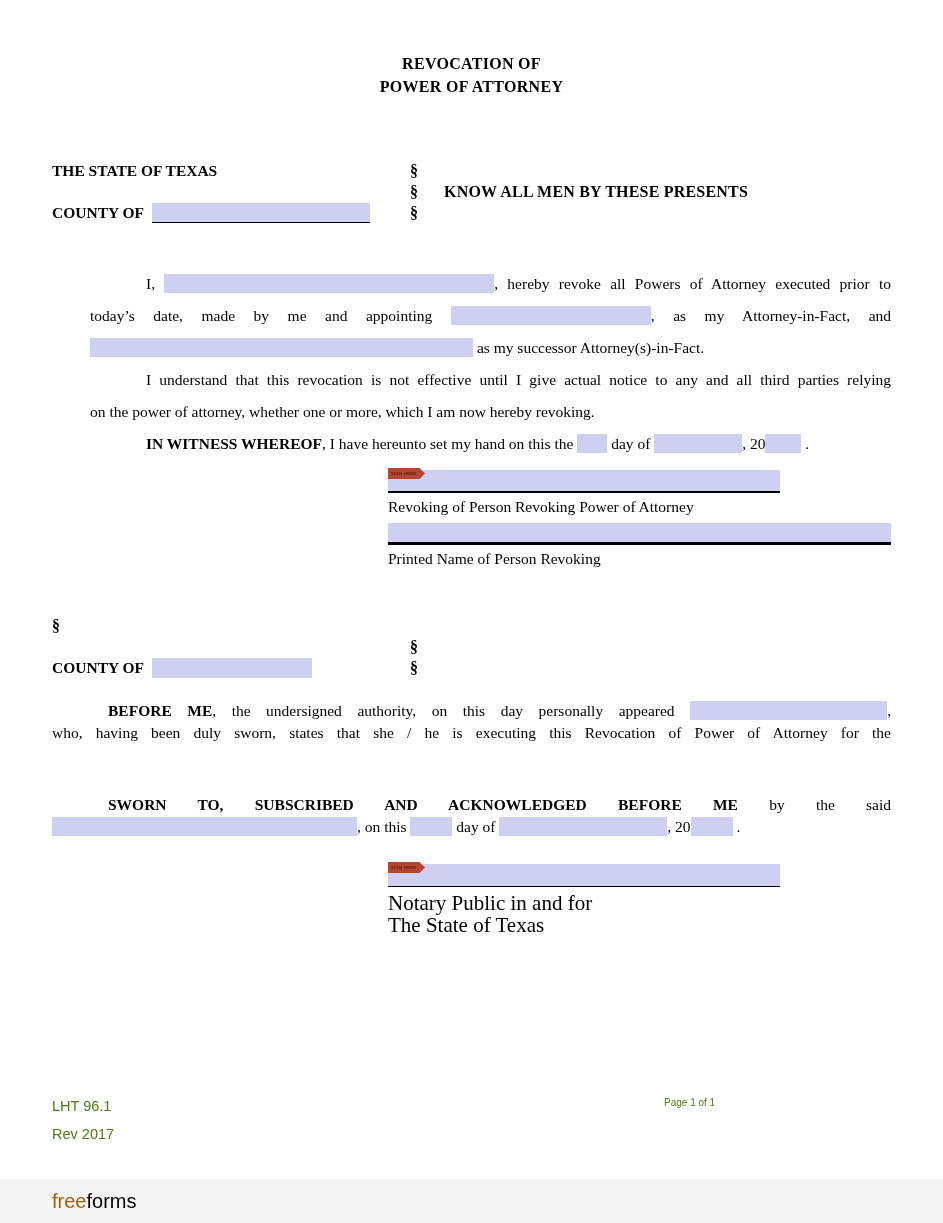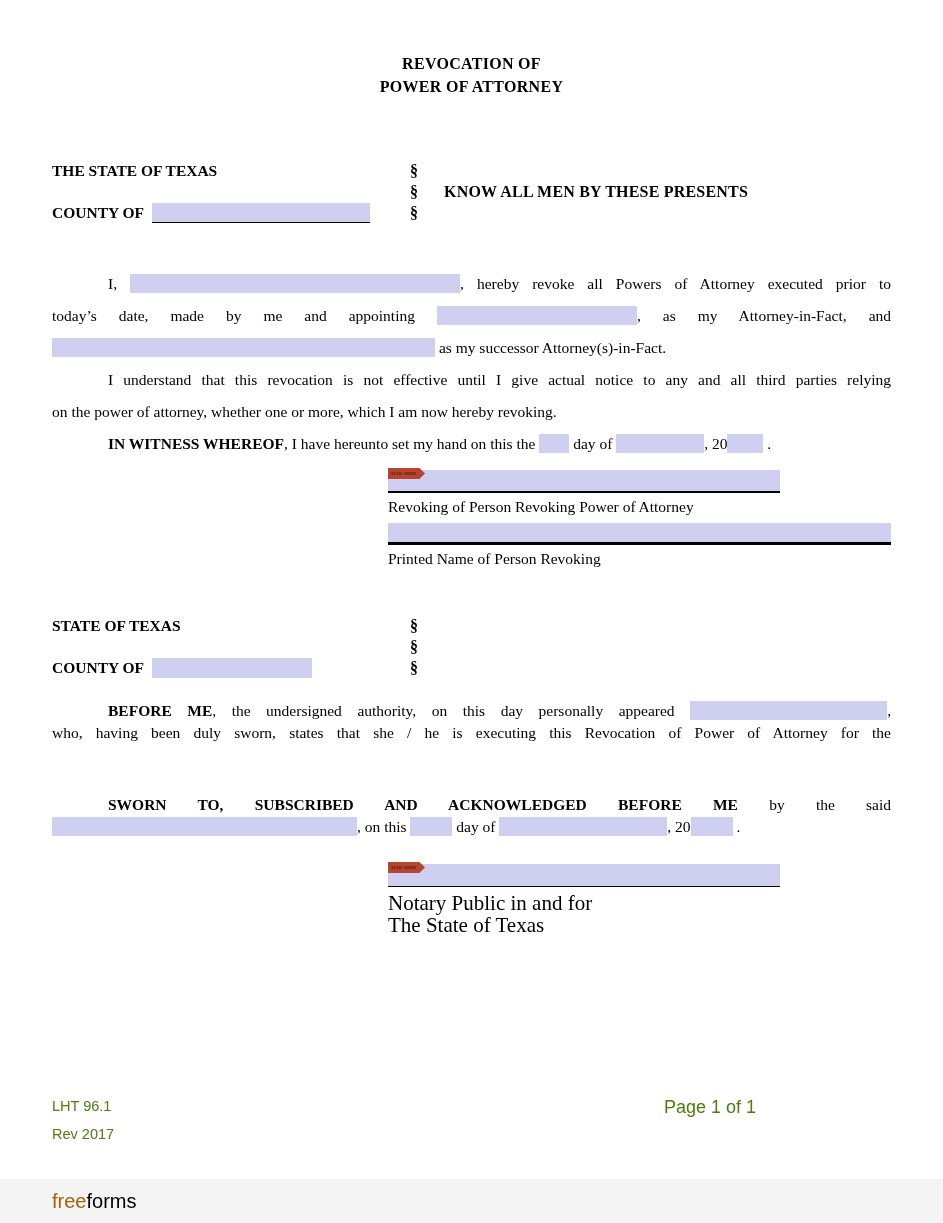--- a/index.html
+++ b/index.html
@@ -18,21 +18,21 @@
   .hdr-left { width:358px; font-weight:bold; font-size:15.5px; white-space:nowrap; }
   .hdr-sect { width:34px; font-weight:bold; font-size:16px; }
   .hdr-right { font-weight:bold; font-size:16px; letter-spacing:0.2px; }
 
   .field { display:inline-block; background:#cfd0f1; height:19px; vertical-align:-4px; }
   .fieldtall { height:20px; vertical-align:-5px; margin-left:8px; }
   .u1 { border-bottom:1px solid #000; }
 
   
   .mainp { position:absolute; top:268px; left:52px; right:52px; }
-  .line { line-height:32px; }
+  .line { line-height:32px;margin-left:38px; }
   .sline { line-height:21.5px; }
   .jfull { text-align:justify; text-align-last:justify; }
   .ind { text-indent:56px; }
   b { font-weight:bold; }
 
   
   .sigblock { position:absolute; left:388px; width:503px; }
   .sigline { position:relative; background:#cfd0f1; height:23px; border-bottom:2px solid #000; }
   .printline { position:relative; background:#cfd0f1; height:22px; border-bottom:3px solid #000; margin-top:6px; }
   .notaryline { position:relative; background:#cfd0f1; height:23px; border-bottom:1px solid #000; }
@@ -118,21 +118,20 @@
     <div class="sigline" style="width:392px">
       <span class="sigtag"><span>SIGN HERE</span></span>
     </div>
     <div class="sigcap">Revoking of Person Revoking Power of Attorney</div>
     <div class="printline"></div>
     <div class="sigcap">Printed Name of Person Revoking</div>
   </div>
 
   <div class="hdr" style="top:615px;">
     <div class="hdr-row">
-      <div class="hdr-left"><span>STATE OF TEXAS</span></div>
       <div class="hdr-sect">§</div>
       <div class="hdr-right"></div>
     </div>
     <div class="hdr-row">
       <div class="hdr-left"></div>
       <div class="hdr-sect">§</div>
       <div class="hdr-right"></div>
     </div>
     <div class="hdr-row">
       <div class="hdr-left"><span>COUNTY OF</span><span class="field fieldtall" style="width:160px"></span></div>
@@ -168,19 +167,19 @@
       <span class="sigtag"><span>SIGN HERE</span></span>
     </div>
     <div class="notarycaps">
       <div>Notary Public in and for</div>
       <div>The State of Texas</div>
     </div>
   </div>
 
   <div class="foot" style="left:52px; top:1098px;">LHT 96.1</div>
   <div class="foot" style="left:52px; top:1126px;">Rev 2017</div>
-  <div class="foot" style="left:664px; top:1097px; font-size:18px;">Page 1 of 1</div>
+  <div class="foot" style="left:664px; top:1097px; font-size:10px;">Page 1 of 1</div>
 
   <div class="brandbar">
     <span><span class="brand-free">free</span><span class="brand-forms">forms</span></span>
   </div>
 
 </div>
 
 </body></html>

